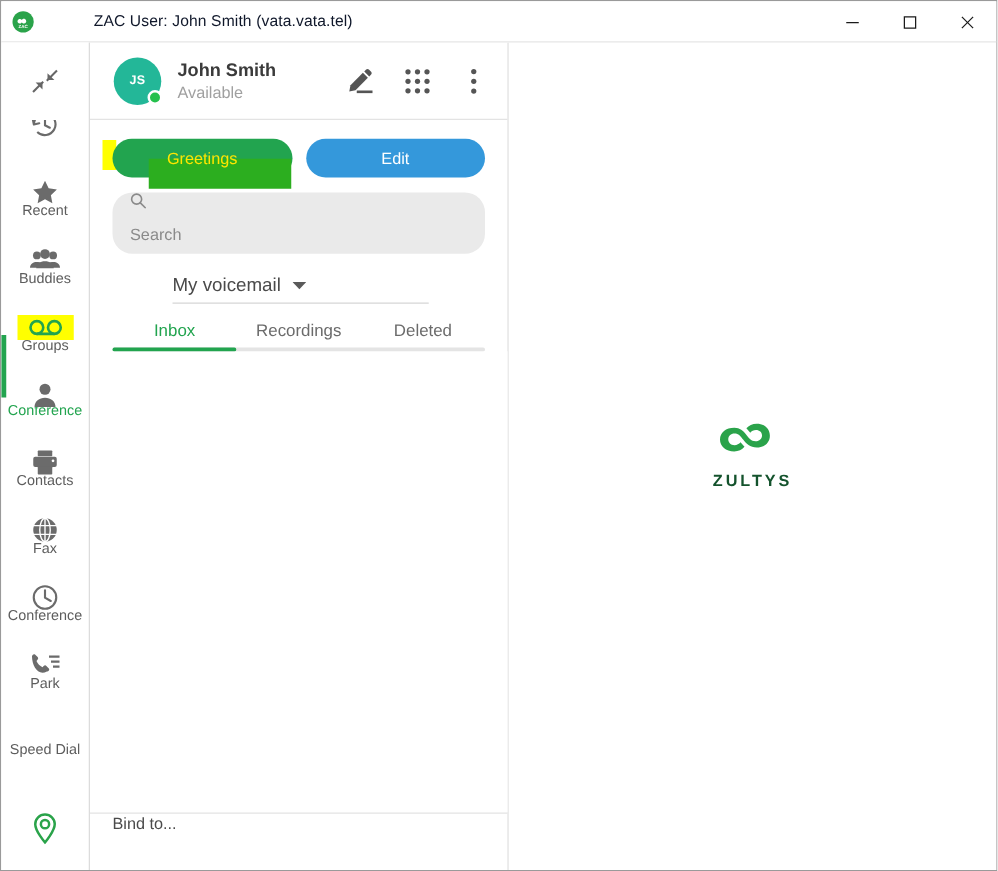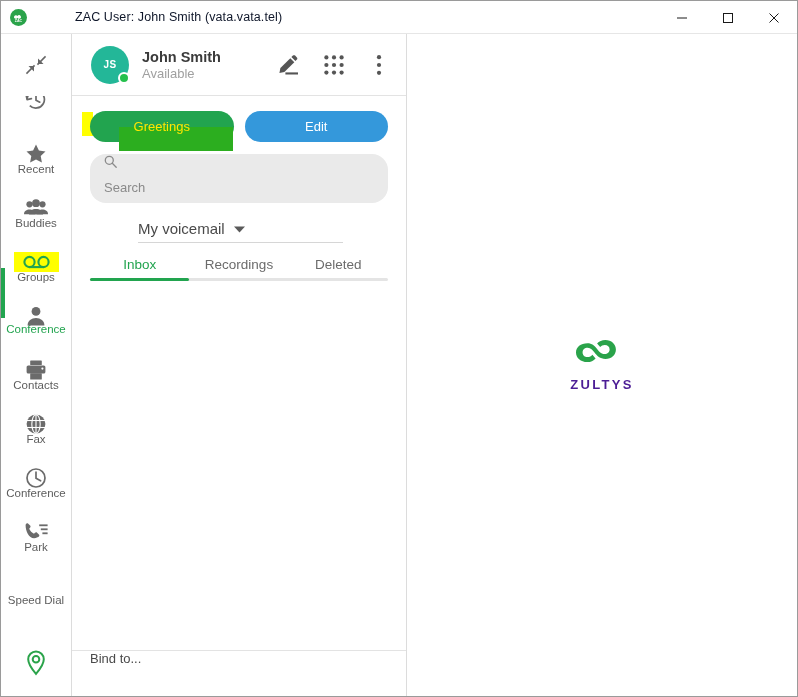--- a/index.html
+++ b/index.html
@@ -214,21 +214,21 @@
   .bind-text { font-size: 13px; color: #4a4a4a; cursor: pointer; }
 
   
   .right-panel {
     flex: 1; background: #ffffff;
     display: flex; align-items: center; justify-content: center;
   }
   .brand { display: flex; flex-direction: column; align-items: center; gap: 4px; }
   .brand-word {
     font-size: 13px; font-weight: bold; letter-spacing: 2.3px;
-    color: #4c1d95;
+    color: #14532d;
     text-align: center;
   }
 </style>
 </head>
 <body>
 
 <div class="app-window">
 
   <div class="titlebar">
     <div class="title-app-icon">

